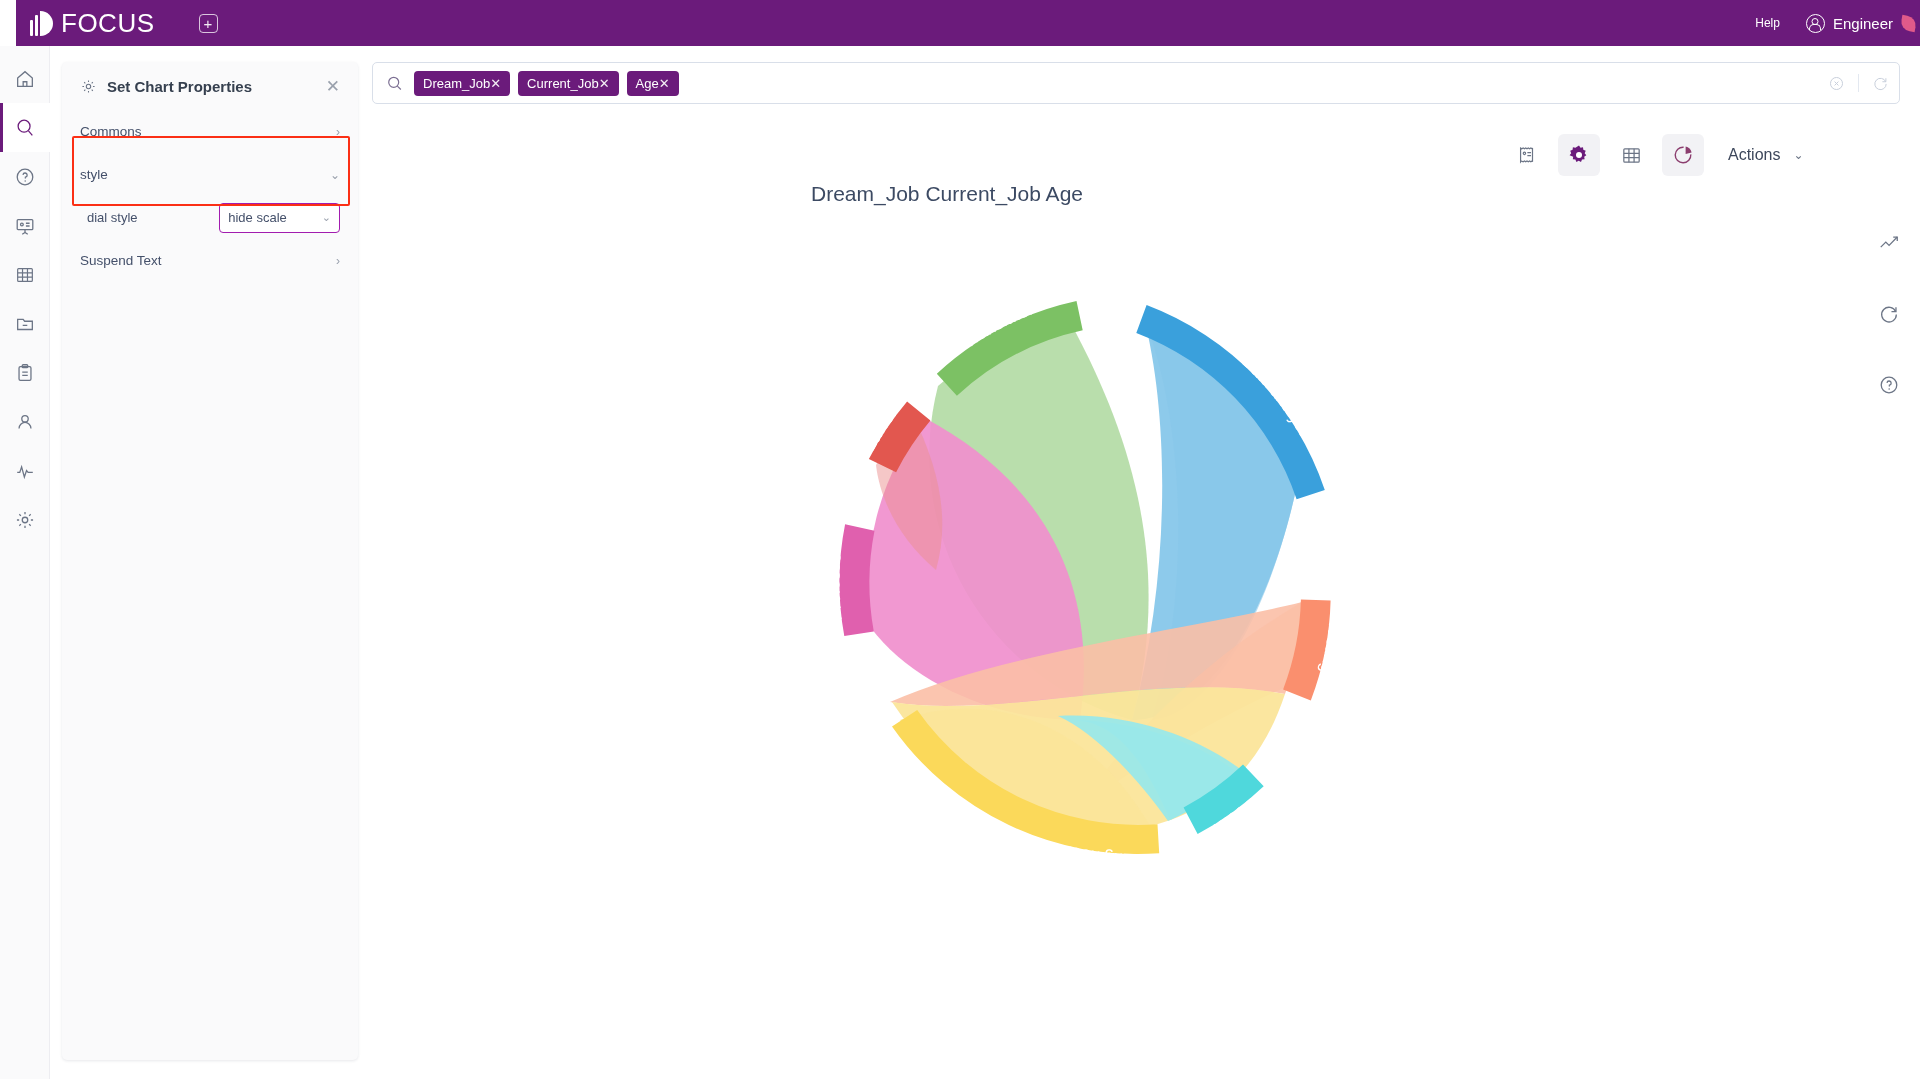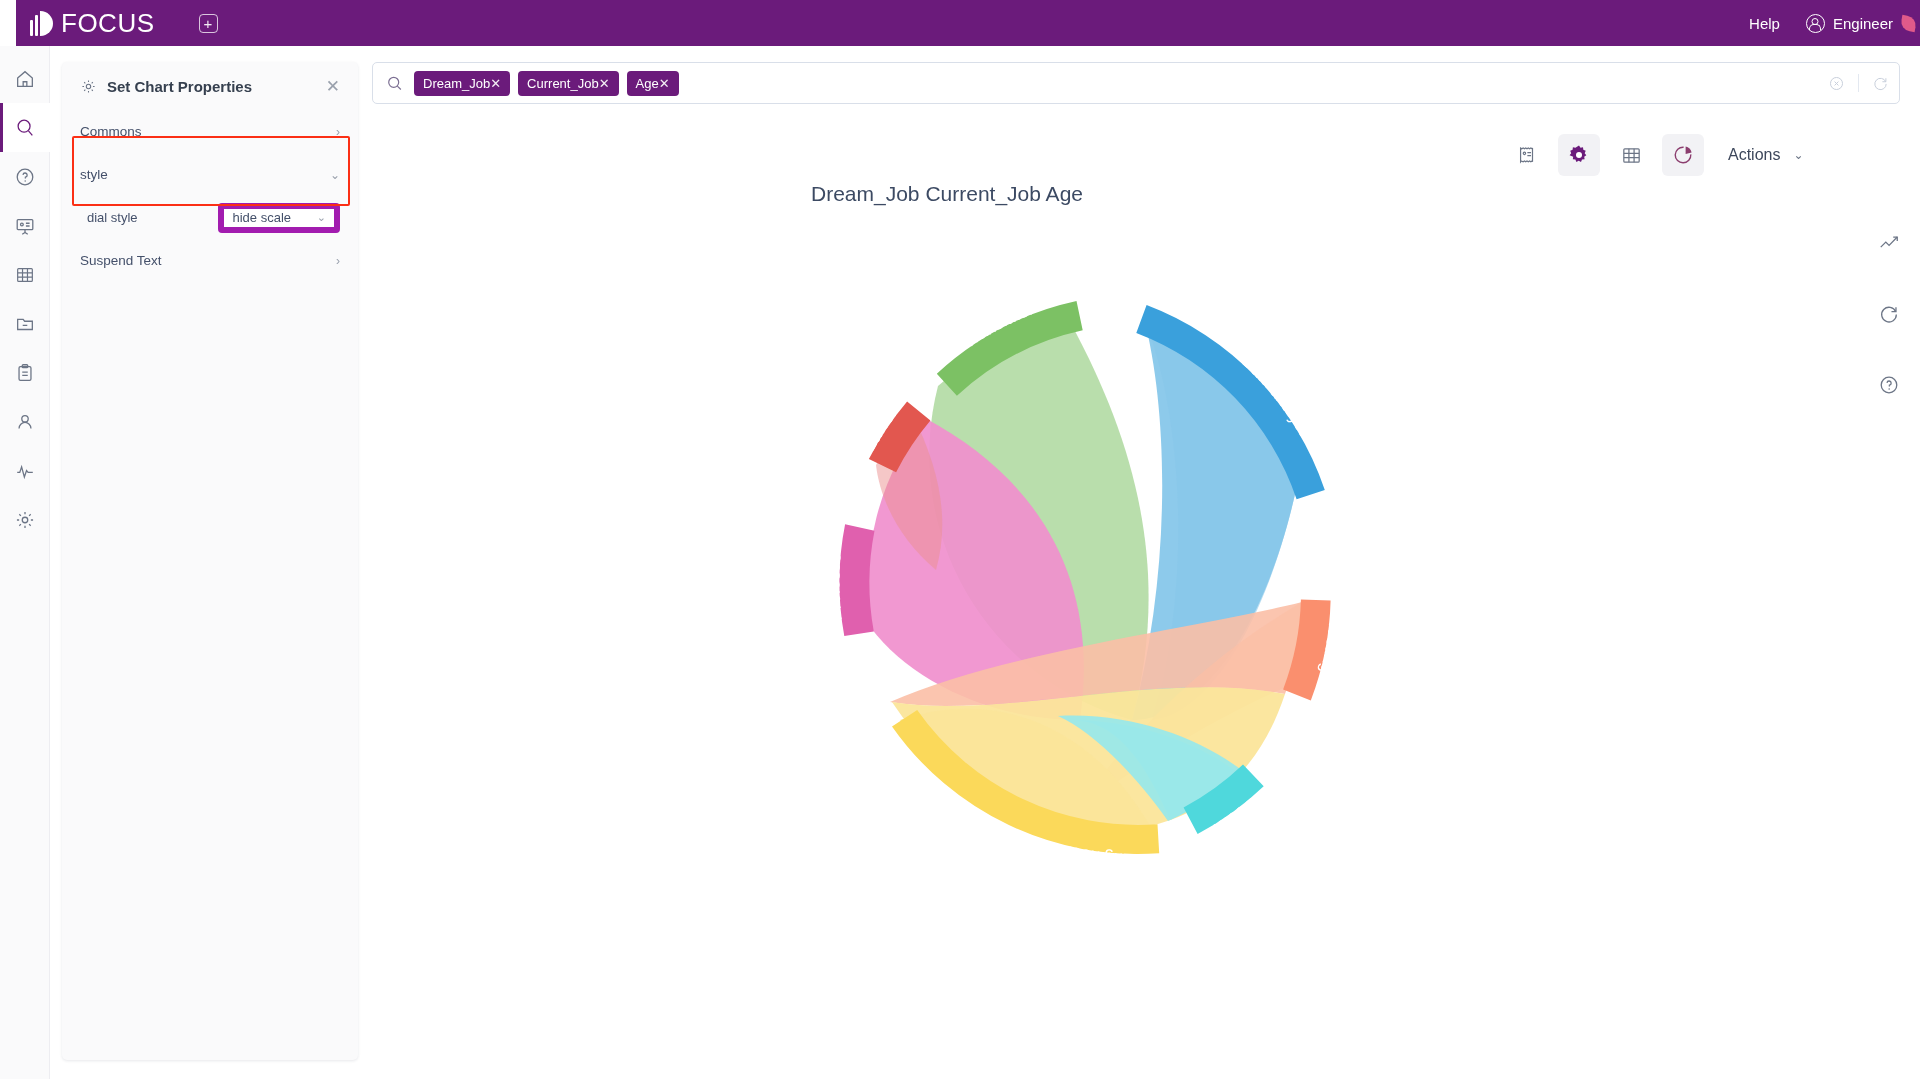--- a/index.html
+++ b/index.html
@@ -26,21 +26,21 @@
   .bl2 { width: 3px; height: 21px; }
   .bl3 { width: 13px; height: 25px; border-radius: 0 13px 13px 0 !important; }
   .brand-name { font-size: 26px; letter-spacing: .5px; margin-left: 8px; font-weight: 400; }
   .newtab {
     margin-left: 44px; width: 19px; height: 19px;
     border: 1.4px solid rgba(255,255,255,.75); border-radius: 4px;
     display: flex; align-items: center; justify-content: center;
     font-size: 15px; line-height: 1; color: rgba(255,255,255,.92);
   }
   .top-right { margin-left: auto; display: flex; align-items: center; gap: 26px; margin-right: 20px; }
-  .help-link { font-size: 15px; color: #fff; }
+  .help-link { font-size: 12px; color: #fff; }
   .user-box { display: flex; align-items: center; gap: 8px; font-size: 15px; }
   .user-ic {
     width: 19px; height: 19px; border-radius: 50%;
     border: 1.5px solid #fff; position: relative;
   }
   .user-ic::after{
     content:''; position:absolute; left:50%; top:3.2px; transform:translateX(-50%);
     width:5px;height:5px;border-radius:50%;border:1.3px solid #fff;
   }
   .user-ic::before{
@@ -101,21 +101,21 @@
     width: 278px; height: 70px;
     border: 2.5px solid #fb2f15; border-radius: 2px;
   }
   .sub-row {
     height: 43px; display: flex; align-items: center;
     padding: 0 18px 0 25px; font-size: 13px; color: #44506a; gap: 48px;
   }
   .sub-label { width: 100px; }
   .select {
     width: 140px; height: 30px;
-    border: 6px solid #a21caf; border-radius: 4px; background: #fff;
+    border: 1px solid #a21caf; border-radius: 4px; background: #fff;
     display: flex; align-items: center; padding: 0 8px;
     font-size: 13px; color: #44506a;
   }
   .select .chev { margin-left: auto; color: #9aa1ad; font-size: 11px; }
 
   
   .searchbar {
     position: absolute; top: 62px; left: 372px;
     width: 1528px; height: 42px;
     background: #fff; border: 1px solid #d9dfe9; border-radius: 5px;

